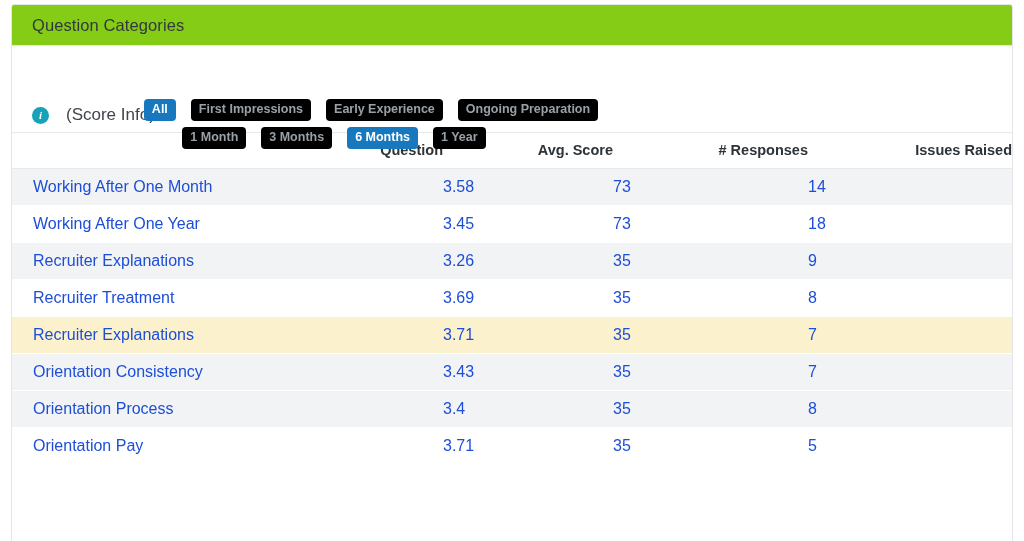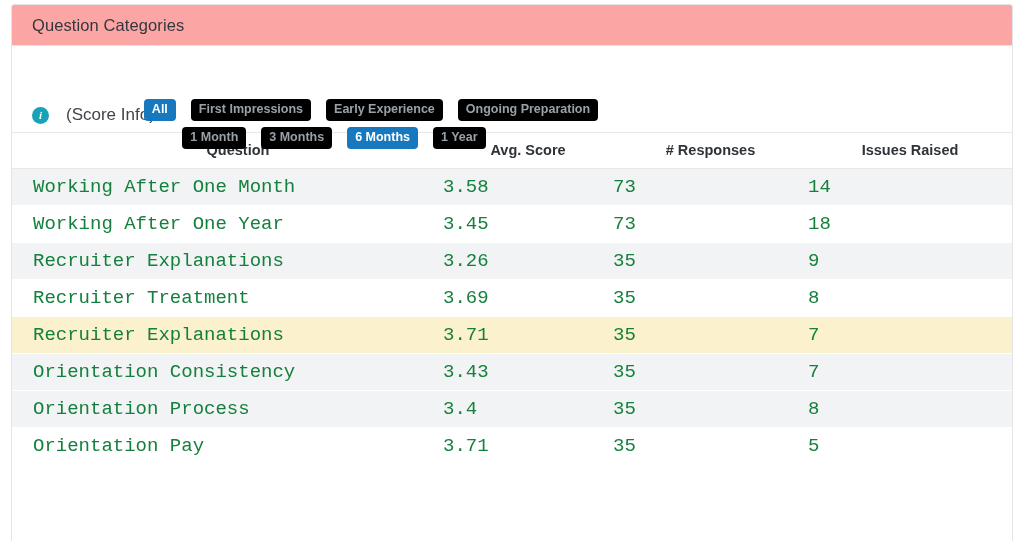--- a/index.html
+++ b/index.html
@@ -24,21 +24,21 @@
     height: 560px;
     background: #ffffff;
     border: 1px solid #e3e5e8;
     border-radius: 3px;
     box-sizing: border-box;
     overflow: hidden;
   }
 
   .panel-header {
     height: 41px;
-    background: #fca5a5;
+    background: #84cc16;
     border-bottom: 1px solid #e3e5e8;
     box-sizing: border-box;
     display: flex;
     align-items: center;
     padding: 0 20px;
   }
   .panel-title {
     font-size: 16.5px;
     color: #33383d;
     letter-spacing: 0.1px;
@@ -112,36 +112,35 @@
     background: #1878bd;
     color: #ffffff;
   }
 
   table.data-table {
     width: 100%;
     border-collapse: collapse;
     table-layout: fixed;
   }
   table.data-table th {
-    text-align: center;
+    text-align: right;
     font-size: 14.5px;
     font-weight: bold;
     color: #2e3338;
     padding: 9px 0 10px 0;
     border-top: 1px solid #e6e8ea;
     border-bottom: 1px solid #e6e8ea;
   }
   table.data-table td {
-    font-size: 19px;
-    color: #15803d;
+    font-size: 16px;
+    color: #1d4ed8;
     padding: 0;
     height: 36px;
     vertical-align: middle;
     border-bottom: 1px solid #ffffff;
-    font-family: Liberation Mono, monospace;
   }
   tbody tr.stripe td { background: #f2f3f4; }
   tbody tr.highlight td { background: #fcf1cd; }
 
   .col-q  { width: 410px; padding-left: 21px !important; }
   .col-s  { width: 170px; }
   .col-r  { width: 195px; }
   .col-i  { width: auto; }
 
   th.col-q { padding-left: 21px; }

